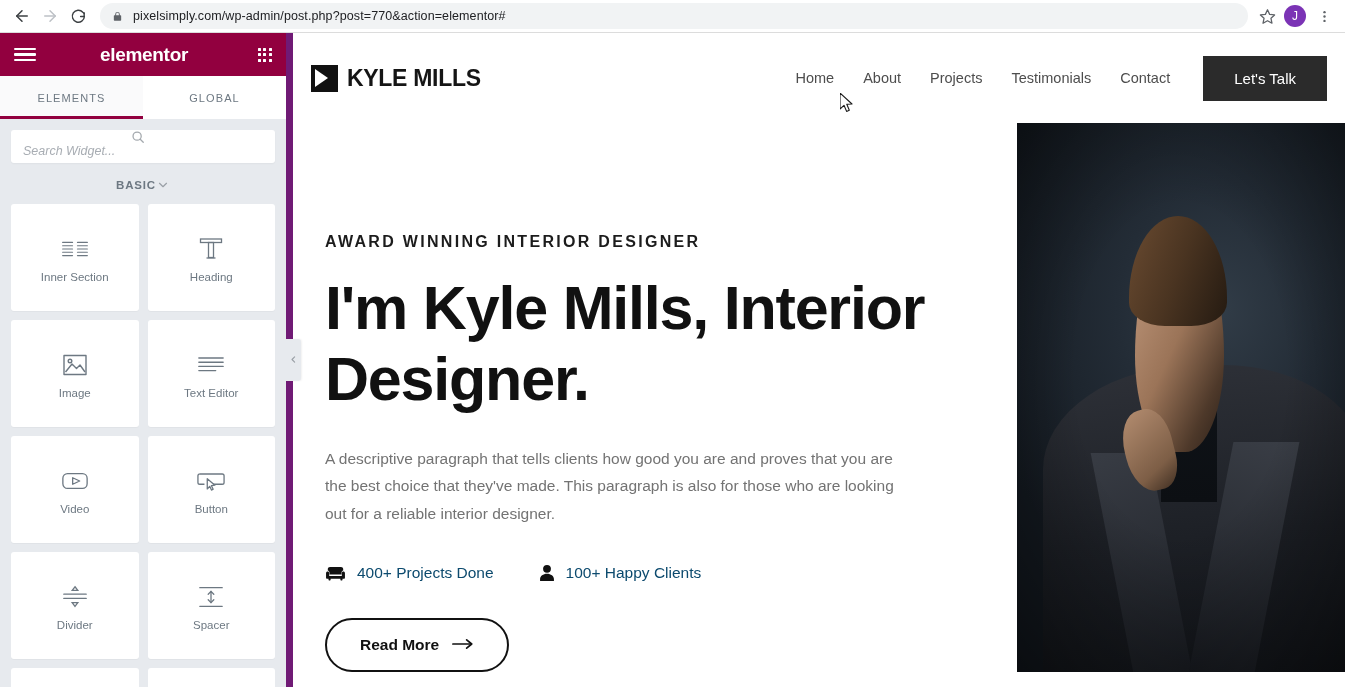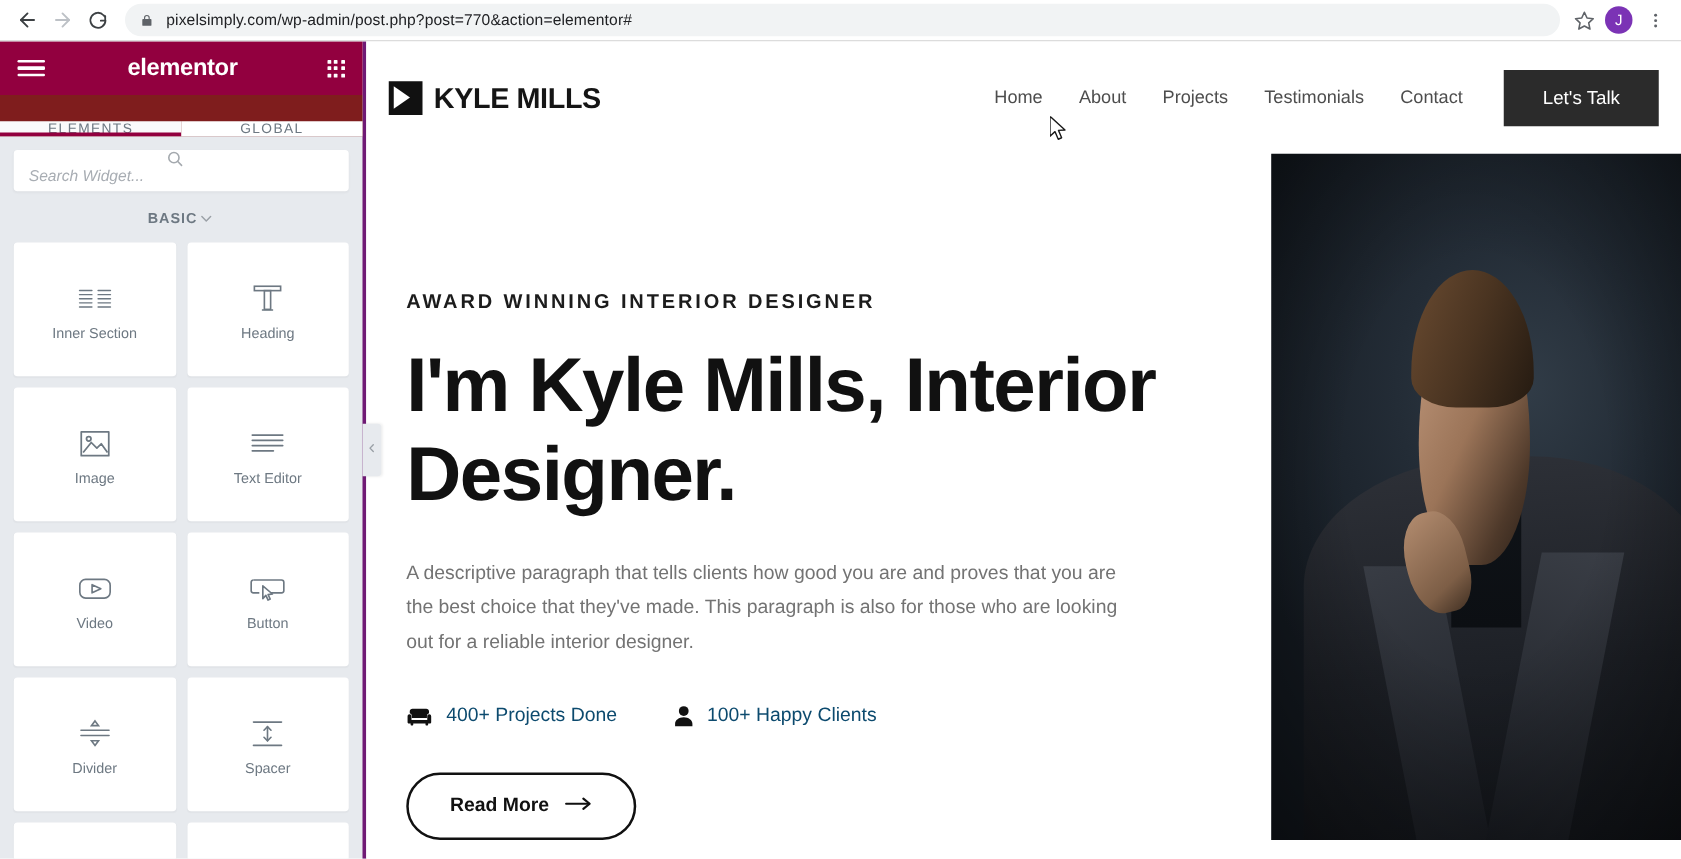--- a/index.html
+++ b/index.html
@@ -60,37 +60,37 @@
 
   
   #workspace { display:flex; height:654px; width:100%; position:relative; }
 
   
   #panel {
     width:293px; flex:0 0 293px;
     background:#e7eaee;
     display:flex; flex-direction:column;
     position:relative;
-    border-right:3px solid #701a75;
+    border-right:7px solid #701a75;
   }
   #panel-header {
     height:43px; background:#92003f;
     display:flex; align-items:center; justify-content:space-between;
     padding:0 14px; flex:0 0 auto;
   }
   #panel-header .hamburger { display:flex; flex-direction:column; gap:3px; cursor:pointer; }
   #panel-header .hamburger i { display:block; width:22px; height:2.5px; background:#fff; border-radius:1px; }
   #elementor-logo {
     color:#fff; font-size:19px; font-weight:bold;
     letter-spacing:-0.3px; margin-left:-6px;
   }
   #apps-grid { display:grid; grid-template-columns:repeat(3,3px); gap:2.5px; cursor:pointer; }
   #apps-grid i { width:3px; height:3px; background:#fff; border-radius:0.5px; display:block; }
 
-  #panel-tabs { display:flex; background:#7f1d1d; height:33px; flex:0 0 auto;align-items:flex-end; }
+  #panel-tabs { display:flex; background:#a16207; height:43px; flex:0 0 auto; }
   .panel-tab {
     flex:1; display:flex; align-items:center; justify-content:center;
     font-size:11px; color:#6d7882; letter-spacing:1.1px;
     cursor:pointer; position:relative;
     background:#fbfbfc;
   }
   .panel-tab.active { background:#fafafb; color:#6d7882; }
   .panel-tab.active::after {
     content:""; position:absolute; left:0; right:0; bottom:0;
     height:3px; background:#92003f;

